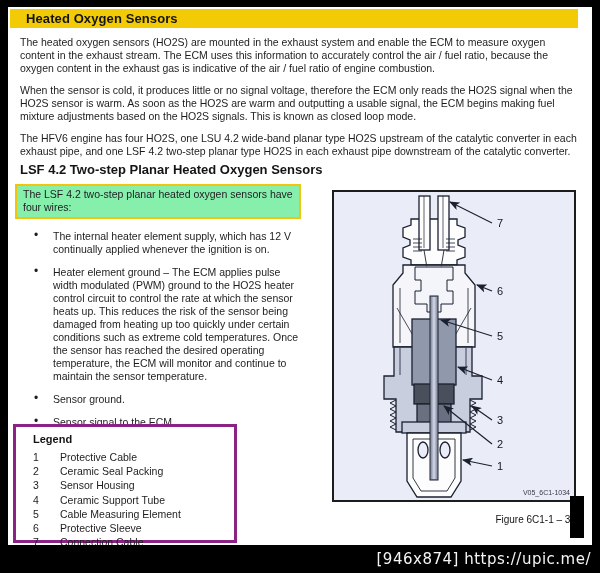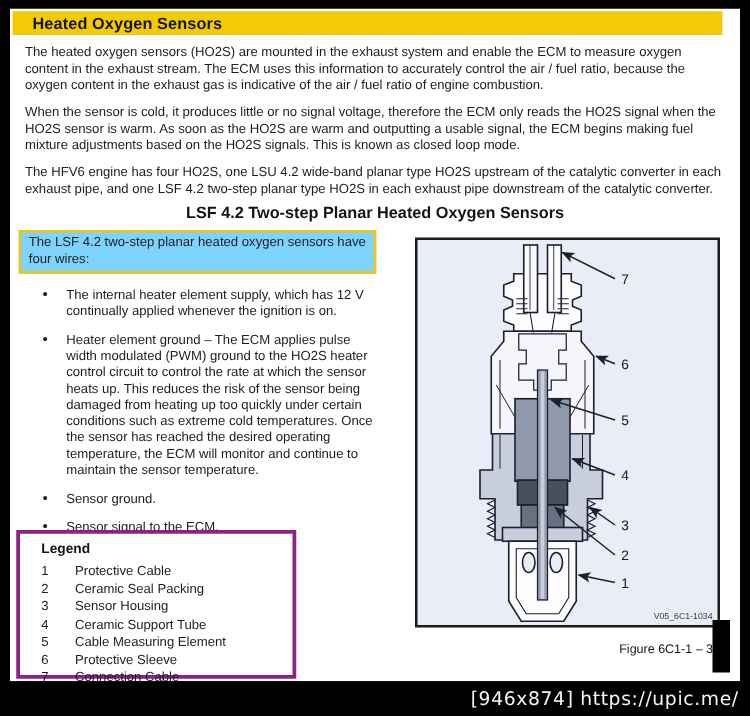--- a/index.html
+++ b/index.html
@@ -20,29 +20,29 @@
   .header-bar .title{
     font-size:13px;font-weight:bold;color:#141414;padding-left:16px;letter-spacing:0.1px;
   }
   .intro{
     position:absolute;left:12px;top:29px;width:560px;
     font-size:10.5px;line-height:13px;color:#1d1d1f;
   }
   .intro p{margin:0 0 9px 0;}
   .section-heading{
     position:absolute;left:12px;top:155px;width:560px;
-    font-size:13px;font-weight:bold;color:#141414;margin:0;text-align:center;
+    font-size:13px;font-weight:bold;color:#141414;margin:0;
   }
   .left-col{
     position:absolute;left:7px;top:177px;width:286px;
     font-size:10.5px;line-height:13px;color:#1d1d1f;
   }
   .note-box{
     border:2px solid var(--highlight_border,#F2C40E);
-    padding:2px 6px 3px 6px;background:#7dd3fc;
+    padding:2px 6px 3px 6px;background:#86efac;
   }
   ul.bullets{list-style:none;margin:11px 0 0 0;padding:0;}
   ul.bullets li{
     position:relative;padding-left:38px;margin-bottom:10px;
   }
   ul.bullets li::before{
     content:"\2022";position:absolute;left:19px;top:-1px;font-size:12px;color:#1d1d1f;
   }
   .legend-box{
     position:absolute;left:5px;top:417px;width:224px;height:119px;

